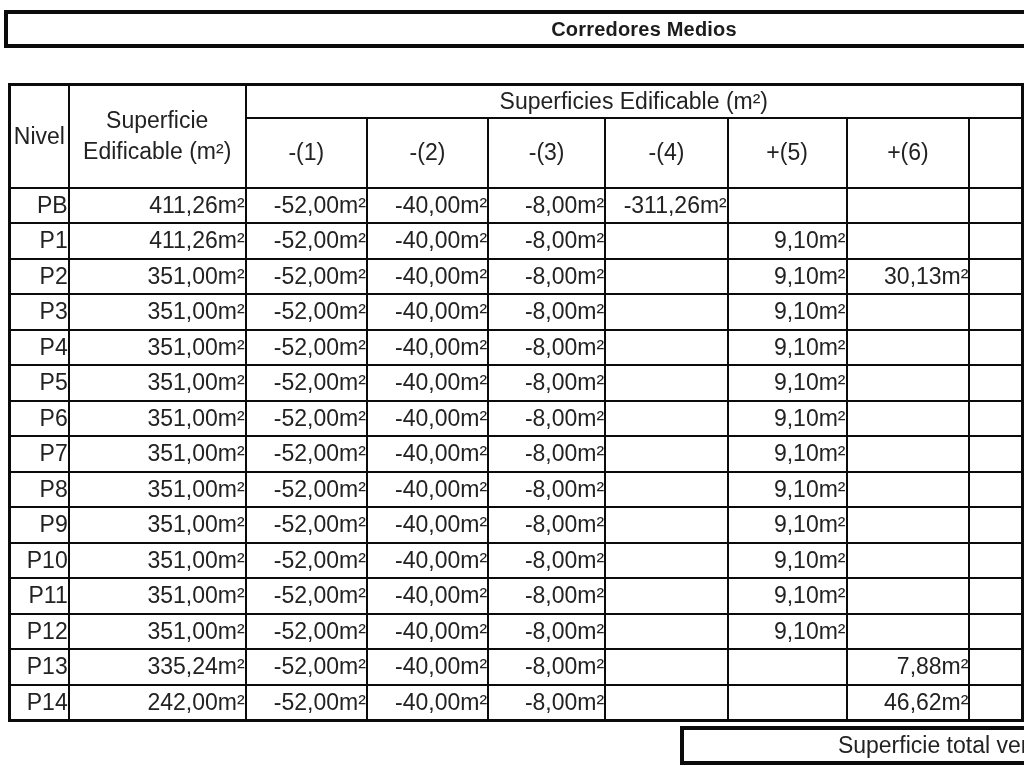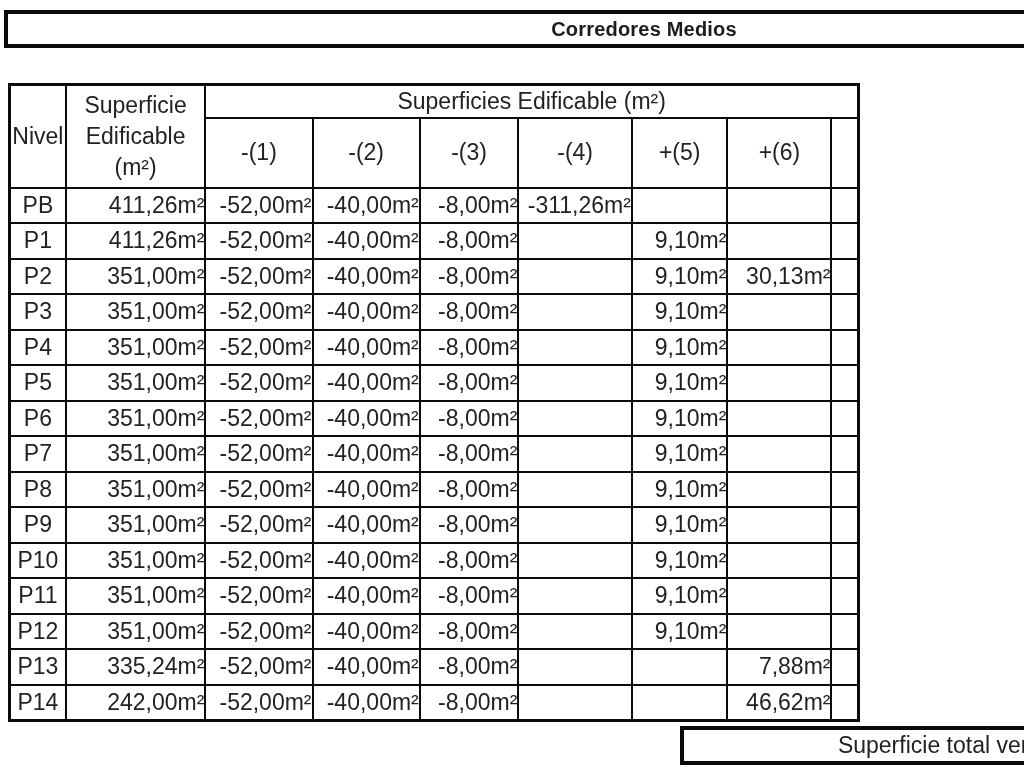--- a/index.html
+++ b/index.html
@@ -7,21 +7,21 @@
     padding: 0;
     width: 1024px;
     height: 768px;
     overflow: hidden;
     background: #ffffff;
     font-family: "Liberation Sans", sans-serif;
     color: #1c1c1c;
   }
   .stage {
     position: relative;
-    width: 860px;
+    width: 1024px;
     height: 768px;
     background: #ffffff;
   }
   
   .title-box {
     position: absolute;
     left: 4px;
     top: 10px;
     width: 1272px;
     height: 30px;
@@ -50,21 +50,21 @@
     padding: 0;
     font-weight: normal;
     overflow: hidden;
     white-space: nowrap;
   }
   table.areas th.wrap { white-space: normal; margin-top: 12px; }
   tr.group-row   { height: 33px; }
   tr.sub-row     { height: 70px; }
   tbody tr       { height: 35.5px; }
   th { text-align: center; }
-  td.nivel-cell  { text-align: center; }
+  td.nivel-cell  { text-align: right; }
   td.sup-cell    { text-align: right; }
   td.val-cell    { text-align: right; padding-right: 10px; }
   th.sup-head    { padding: 0 8px; line-height: 1.35; }
   
   .footer-box {
     position: absolute;
     left: 680px;
     top: 726px;
     width: 552px;
     height: 31px;

